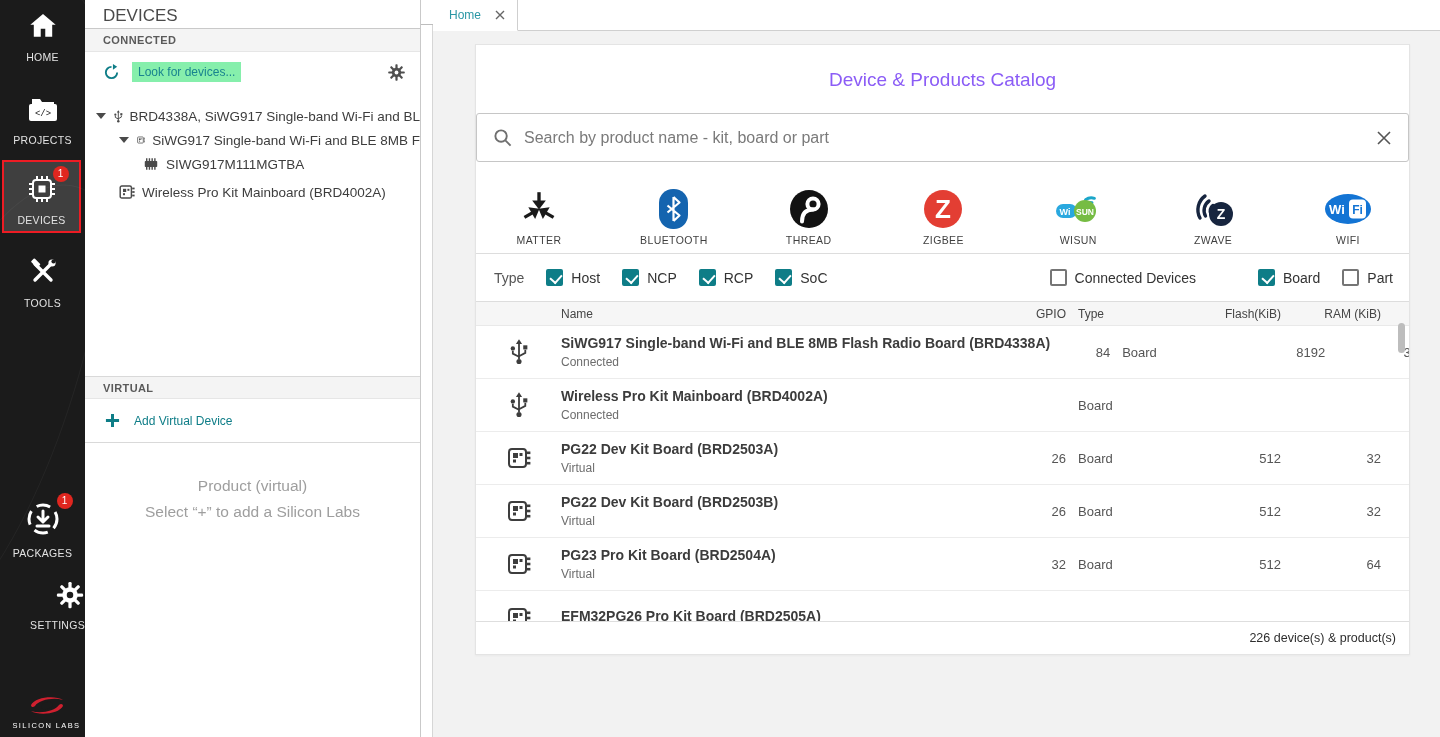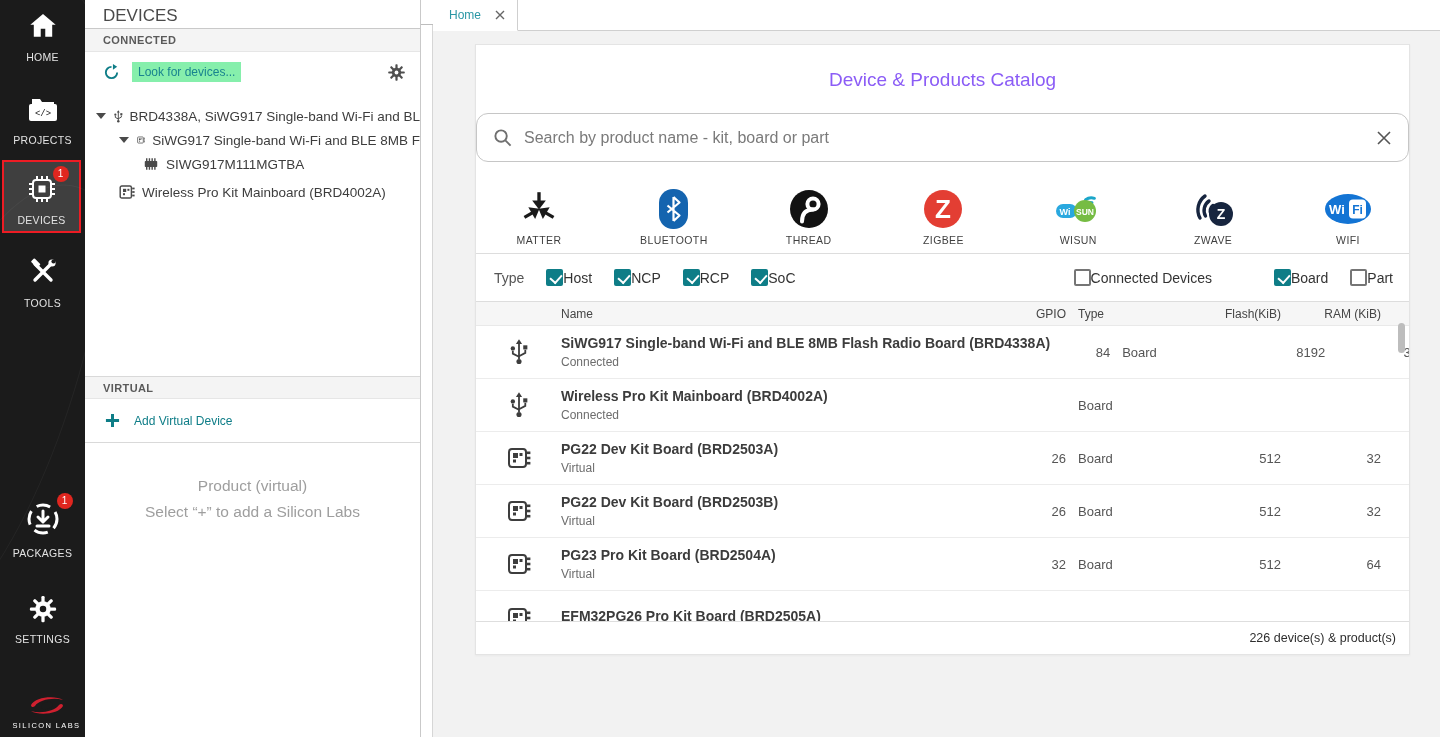--- a/index.html
+++ b/index.html
@@ -13,21 +13,21 @@
     border-radius:50%; width:260px; height:700px; pointer-events:none; }
   .nav::before { left:-170px; top:-40px; transform:rotate(14deg); }
   .nav::after  { left:-120px; top:180px; transform:rotate(10deg); }
   .nav-item { position:absolute; left:0; width:85px; text-align:center; cursor:pointer; }
   .nav-item .ico { position:relative; display:inline-block; }
   .nav-label { margin-top:5px; font-size:10.5px; color:#e3e3e3; letter-spacing:.3px; }
   .badge { position:absolute; top:-7px; right:-11px; min-width:16px; height:16px; border-radius:8px;
     background:#e0261f; color:#fff; font-size:10px; line-height:16px; text-align:center; padding:0 3px; }
   .nav-home { top:10px; } .nav-projects { top:95px; } 
   .nav-devices { top:160px; left:2px; width:79px; height:73px; background:#3f3f3f; border:2px solid #ed1c24; padding-top:11px; }
-  .nav-tools { top:256px; } .nav-packages { top:500px; } .nav-settings { top:594px; }
+  .nav-tools { top:256px; } .nav-packages { top:500px; } .nav-settings { top:580px;text-align:right; }
   .nav-logo { position:absolute; bottom:7px; left:0; width:85px; text-align:center;padding-left:8px; }
   .nav-logo .logo-text { font-size:7.5px; color:#fff; letter-spacing:1.4px; margin-top:2px; }
 
   
   .panel { width:336px; flex:0 0 336px; background:#fff; border-right:1px solid #c9c9c9; display:flex; flex-direction:column; }
   .panel-title { height:29px; padding:6px 0 0 18px; font-size:17px; color:#4a4a4a; border-bottom:1px solid #c9c9c9; }
   .sec-head { height:23px; background:#f4f4f4; border-bottom:1px solid #e6e6e6; padding:5px 0 0 18px;
     font-size:11px; font-weight:bold; color:#5a5a5a; letter-spacing:.4px; }
   .look-row { height:40px; display:flex; align-items:center; padding:0 14px 0 18px; }
   .look-label { margin-left:12px; font-size:12px; color:#19838f; background:#86efac; padding:3px 6px; cursor:pointer;text-align:right; }
@@ -52,32 +52,32 @@
   
   .main { flex:1; display:flex; flex-direction:column; background:#f2f2f2; min-width:0; }
   .tabbar { height:31px; background:#fff; border-bottom:1px solid #cfcfcf; display:flex; flex:0 0 31px; }
   .tab { height:31px; padding:0 12px 0 16px; display:flex; align-items:center; gap:14px; background:#fff;
     border-right:1px solid #cfcfcf; border-bottom:1px solid #fff; margin-bottom:-1px; cursor:pointer; }
   .tab-label { font-size:12px; color:#2a97a5; }
   .content { flex:1; position:relative; overflow:hidden; }
   .card { position:absolute; left:42px; top:13px; width:935px; background:#fff; border:1px solid #e4e4e4;
     box-shadow:0 1px 2px rgba(0,0,0,0.04); }
   .cat-title { margin:24px 2px 22px 2px; font-size:19px; color:#8b5cf6;text-align:center; }
-  .search { height:49px; border:1px solid #c6c6c6; border-radius:12px; display:flex; align-items:center;
+  .search { height:49px; border:1px solid #c6c6c6; border-radius:3px; display:flex; align-items:center;
     padding:0 16px 0 16px; margin-bottom:16px; background:#fff; }
   .search input { flex:1; border:none; outline:none; font-size:16px; color:#333; margin-left:12px;
     font-family:"Liberation Sans", sans-serif; }
   .search input::placeholder { color:#7a7a7a; }
   .protocols { display:flex; justify-content:space-between; padding:8px 16px 0 18px; height:76px; border-bottom:1px solid #ddd; }
   .proto { width:90px; text-align:center; cursor:pointer; }
   .proto .pico { height:46px; display:flex; align-items:center; justify-content:center; }
   .proto-label { font-size:10.5px; color:#3f3f3f; letter-spacing:.4px; margin-top:2px; }
   .filters { height:48px; display:flex; align-items:center; border-bottom:1px solid #ddd; padding:0 14px 0 18px; font-size:14px; color:#333; }
   .type-label { color:#555; margin-right:22px; }
-  .cb-group { display:flex; align-items:center; margin-right:22px; cursor:pointer; }
+  .cb-group { display:flex; align-items:center; gap:8px; margin-right:22px; cursor:pointer; }
   .cb { width:17px; height:17px; border:2px solid #757575; border-radius:2px; background:#fff; position:relative; flex:0 0 17px; }
   .cb.checked { background:#0e7d87; border-color:#0e7d87; }
   .cb.checked::after { content:""; position:absolute; left:4px; top:1px; width:6px; height:9px;
     border:solid #fff; border-width:0 2px 2px 0; transform:rotate(42deg); }
   .f-spacer { flex:1; }
   .grid { display:grid; grid-template-columns:85px 1fr 60px 100px 115px 100px 28px; align-items:center; }
   .thead { height:24px; background:#f6f6f6; font-size:12px; color:#454545; border-bottom:1px solid #e9e9e9; }
   .th { white-space:nowrap; } .r { text-align:right; }
   .rows { height:296px; overflow:hidden; border-bottom:1px solid #dedede; }
   .trow { height:53px; border-bottom:1px solid #ececec; cursor:pointer; }

